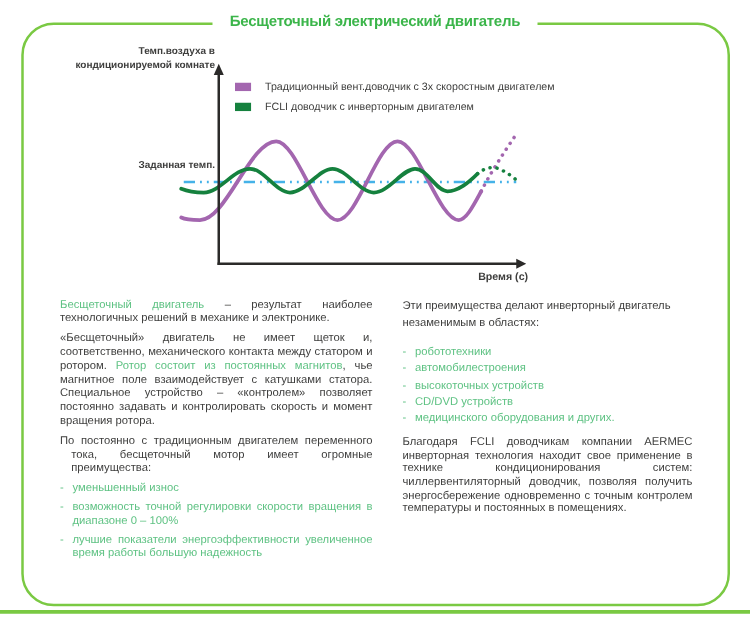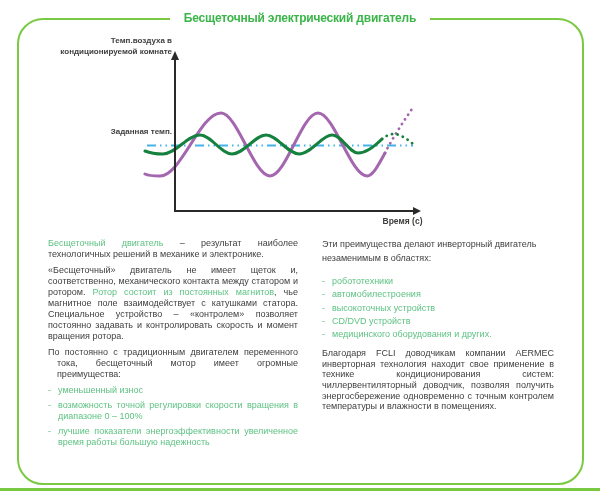--- a/index.html
+++ b/index.html
@@ -94,20 +94,34 @@
   <div class="card"></div>
 
   <div class="page-title">
     <span>Бесщеточный электрический двигатель</span>
   </div>
 
   <div class="ylabel">Темп.воздуха в кондиционируемой комнате</div>
   <div class="setpoint-label">Заданная темп.</div>
   <div class="xlabel">Время (с)</div>
 
+  <div class="legend">
+    <div class="legend-row">
+      <svg class="legend-swatch" width="13" height="7">
+        <rect x="0" y="0" width="13" height="7" fill="#A366AF"></rect>
+      </svg>
+      <span class="legend-label">Традиционный вент.доводчик с 3х скоростным двигателем</span>
+    </div>
+    <div class="legend-row">
+      <svg class="legend-swatch" width="13" height="7">
+        <rect x="0" y="0" width="13" height="7" fill="#15813E"></rect>
+      </svg>
+      <span class="legend-label">FCLI доводчик с инверторным двигателем</span>
+    </div>
+  </div>
 
   <svg class="chart-svg" width="300" height="180">
 
     <path d="M17,95.5 L283,95.5" fill="none" stroke-width="2" stroke-dasharray="9 4 1.5 4 1.5 4" stroke="#45B2E8"></path>
 
     <path d="M15,124 C19,126 24,126 30,126 C51,126 70,63 91,63 C107,63 124,126 140,126 C156,126 172,63 188,63 C204,63 221,126 237,126 C243,126 249,114 255,103" fill="none" stroke-width="3" stroke-linecap="round" stroke="#A366AF"></path>
 
     <path d="M255,103 C262,89 273,72 284,56" fill="none" stroke-width="2.8" stroke-linecap="round" stroke-dasharray="0.1 5.5" stroke="#A366AF"></path>
 
     <path d="M15,101 C20,103 26,104 33,104 C46,104 57,85 70,85 C81,85 91,104 102,104 C114,104 125,85 136,85 C147,85 158,104 169,104 C181,104 192,85 202,85 C212,85 219,103 228,103 C237,103 245,96 252,89" fill="none" stroke-width="3" stroke-linecap="round" stroke="#15813E"></path>
@@ -157,17 +171,17 @@
       </li>
       <li>
         <span class="dash">-</span>
         <span class="btxt">CD/DVD устройств</span>
       </li>
       <li>
         <span class="dash">-</span>
         <span class="btxt">медицинского оборудования и других.</span>
       </li>
     </ul>
-    <p class="just closing">Благодаря FCLI доводчикам компании AERMEC инверторная технология находит свое применение в технике кондиционирования систем: чиллервентиляторный доводчик, позволяя получить энергосбережение одновременно с точным контролем температуры и влажности в помещениях.</p>
+    <p class="just closing">Благодаря FCLI доводчикам компании AERMEC инверторная технология находит свое применение в технике кондиционирования систем: чиллервентиляторный доводчик, позволяя получить энергосбережение одновременно с точным контролем температуры и постоянных в помещениях.</p>
   </div>
 
   <div class="footer-rule"></div>
 </div>
 
 </body></html>

